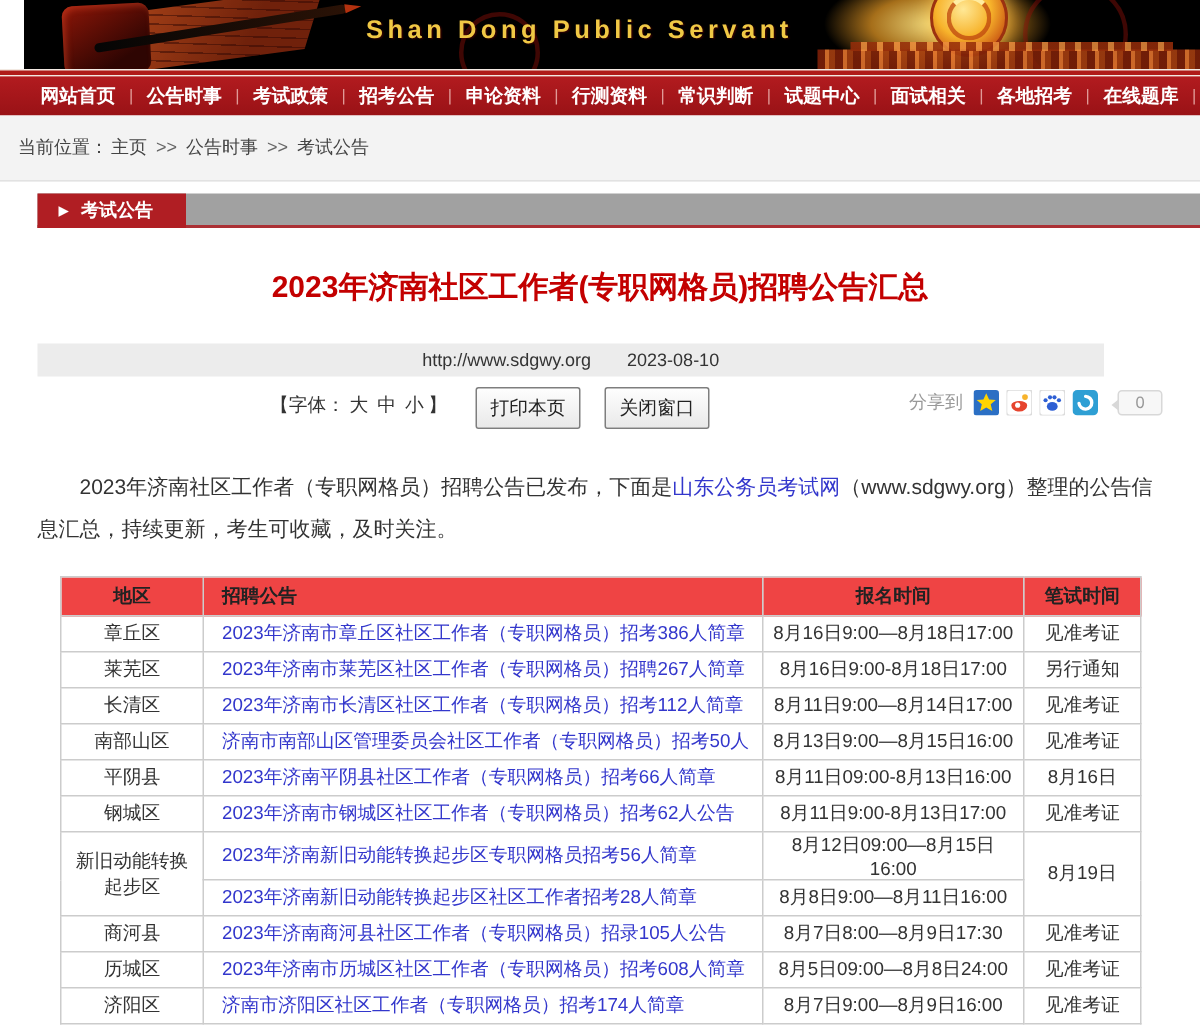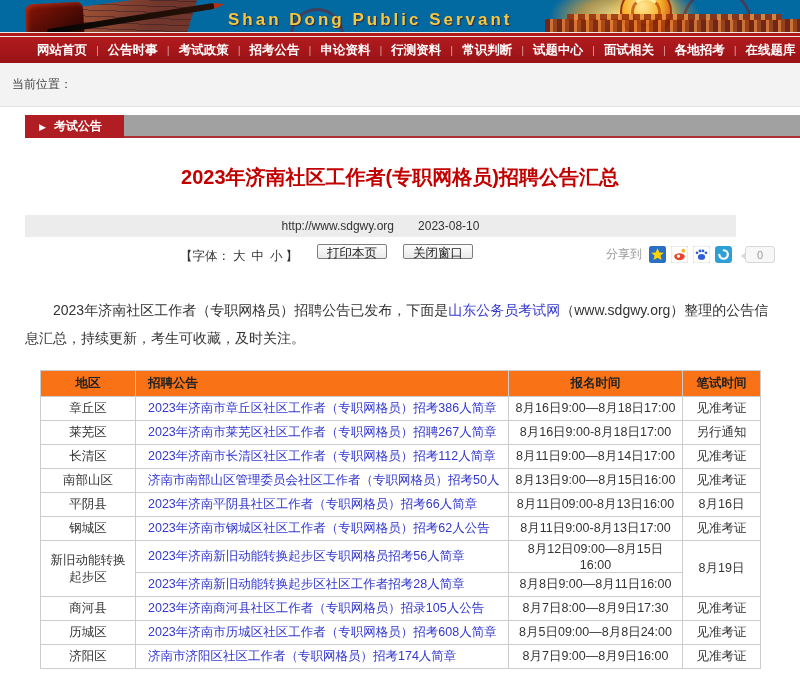--- a/index.html
+++ b/index.html
@@ -5,21 +5,21 @@
   * { box-sizing: border-box; margin: 0; padding: 0; }
   body {
     width: 800px; height: 684px; overflow: hidden;
     background: #fff;
     font-family: "Liberation Sans", "DejaVu Sans", sans-serif;
     color: #333;
   }
   a { text-decoration: none; cursor: pointer; }
 
   
-  .banner { position: relative; height: 32px; background: #0369a1; overflow: hidden; }
+  .banner { position: relative; height: 46px; background: #000000; overflow: hidden; margin-left: 16px; }
   .banner .swirl { position: absolute; border: 3px solid rgba(140,15,8,.45); border-radius: 50%; }
   .sw1 { width: 54px; height: 54px; left: 290px; top: 8px; border-right-color: transparent; }
   .sw2 { width: 70px; height: 70px; right: 48px; top: -12px; border-left-color: transparent; }
   .art-book { position: absolute; left: 60px; top: 0; width: 130px; height: 42px;
     background: linear-gradient(100deg, #d3541f 0%, #8c2a0e 70%);
     transform: skewX(-24deg) rotate(-8deg); opacity: .8; }
   .art-book:after { content:""; position:absolute; inset:0;
     background: repeating-linear-gradient(10deg, transparent 0 5px, rgba(60,10,4,.5) 5px 6px); }
   .art-inkwell { position: absolute; left: 26px; top: 3px; width: 58px; height: 46px;
     background: linear-gradient(150deg, #8c1608, #2e0502 75%);
@@ -39,21 +39,21 @@
     background: repeating-linear-gradient(90deg, rgba(125,32,8,.95) 0 5px, rgba(225,115,45,.95) 5px 8px, rgba(165,62,16,.95) 8px 12px); }
   .art-roof { position: absolute; right: 18px; bottom: 12px; width: 215px; height: 6px; opacity: .9;
     background: repeating-linear-gradient(90deg, rgba(150,45,10,.95) 0 7px, rgba(235,140,60,.95) 7px 11px); }
   .slogan { position: absolute; left: 228px; top: 10px; color: #f0c845; font-weight: bold;
     font-size: 17px; letter-spacing: 3px; text-shadow: 1px 1px 1px rgba(80,0,0,.6); }
 
   .banner-sep { height: 5px; background: #b01b19; border-top: 1px solid #f2e9e2; border-bottom: 1px solid #f2e9e2; }
 
   
   .nav { height: 26px; background: linear-gradient(#b21b1f, #991216); display: flex; align-items: center;
-    padding-left: 28px; white-space: nowrap; }
+    padding-left: 18px; white-space: nowrap; }
   .nav-item { color: #fff; font-weight: bold; font-size: 12.5px; padding: 0 9px; }
   .nav-sep { color: #e09a97; font-size: 11px; }
 
   
   .breadcrumb { height: 44px; background: #f3f3f3; border-bottom: 1px solid #e2e2e2;
     display: flex; align-items: center; padding-left: 12px; font-size: 12px; color: #444; }
   .crumb { color: #444; padding: 0 2px; }
   .crumb-sep { color: #666; padding: 0 4px; }
 
   
@@ -64,21 +64,21 @@
 
   
   .page-title { margin-top: 26px; text-align: center; color: #c30000; font-size: 20px; font-weight: bold; }
   .meta-bar { margin: 24px 64px 0 25px; height: 22px; background: #ececec;
     display: flex; align-items: center; justify-content: center; font-size: 12px; color: #333; }
   .meta-bar span { margin: 0 12px; }
 
   .toolbar { position: relative; margin: 7px 25px 0 25px; height: 26px; font-size: 12.5px; }
   .font-controls { position: absolute; left: 155px; top: 4px; color: #333; }
   .font-size-opt { cursor: pointer; padding: 0 3px; }
-  .tb-btn { position: absolute; top: 0; height: 15px; padding: 0 9px; font-size: 12.5px;
+  .tb-btn { position: absolute; top: 0; height: 28px; padding: 0 9px; font-size: 12.5px;
     font-family: inherit; color: #222; background: linear-gradient(#fefefe, #e9e9e9);
     border: 1px solid #7e7e7e; border-radius: 2px; cursor: pointer; text-align: center; }
   .btn-print { left: 292px; }
   .btn-close { left: 378px; }
   .share { position: absolute; right: 0; top: 2px; display: flex; align-items: center; }
   .share-label { color: #999; font-size: 12px; margin-right: 7px; }
   .share-icon { width: 17px; height: 17px; margin-right: 5px; cursor: pointer; display: inline-block; }
   .share-count { position: relative; margin-left: 8px; width: 30px; height: 17px; background: #f7f7f7;
     border: 1px solid #d8d8d8; border-radius: 3px; color: #999; font-size: 11px;
     display: flex; align-items: center; justify-content: center; }
@@ -89,21 +89,21 @@
   .intro { margin: 26px 25px 0 25px; font-size: 14px; line-height: 28px; color: #333; text-indent: 2em; }
   .intro a { color: #3337cc; }
 
   
   .table-wrap { margin: 18px 0 0 40px; width: 720px; }
   .table-title { height: 28px; background: #941a1e; color: #fff; font-weight: bold; font-size: 13px;
     display: flex; align-items: center; justify-content: center;
     border: 1px solid #941a1e; border-bottom: none; }
   table { width: 100%; border-collapse: collapse; table-layout: fixed; font-size: 12.5px; }
   th, td { border: 1px solid #ccc; padding: 0 4px; }
-  th { height: 26px; font-weight: bold; color: #222; background: #f97316; }
+  th { height: 26px; font-weight: bold; color: #222; background: #ef4444; }
   td { height: 24px; color: #333; }
   .col-region { width: 95px; } .col-ann { width: 373px; } .col-signup { width: 174px; } .col-exam { width: 78px; }
   th.h-ann { text-align: left; padding-left: 12px; }
   td.c-region, td.c-time { text-align: center; }
   td.c-ann { padding-left: 12px; }
   .ann-link { color: #3337cc; }
 </style>
 </head>
 <body>
 
@@ -142,20 +142,21 @@
     <span class="nav-sep">|</span>
     <a class="nav-item">各地招考</a>
     <span class="nav-sep">|</span>
     <a class="nav-item">在线题库</a>
     <span class="nav-sep">|</span>
     <a class="nav-item">教材中心</a>
   </nav>
 
 <div class="breadcrumb">
   <span>当前位置：</span>
+    <span id="crumbs"><a class="crumb">主页</a><span class="crumb-sep">&gt;&gt;</span><a class="crumb">公告时事</a><span class="crumb-sep">&gt;&gt;</span><a class="crumb">考试公告</a></span>
 </div>
 
 <div class="section-bar">
   <div class="section-tab">
     <span class="arrow">▶</span>
     <span>考试公告</span>
   </div>
 </div>
 
 <h1 class="page-title">2023年济南社区工作者(专职网格员)招聘公告汇总</h1>

